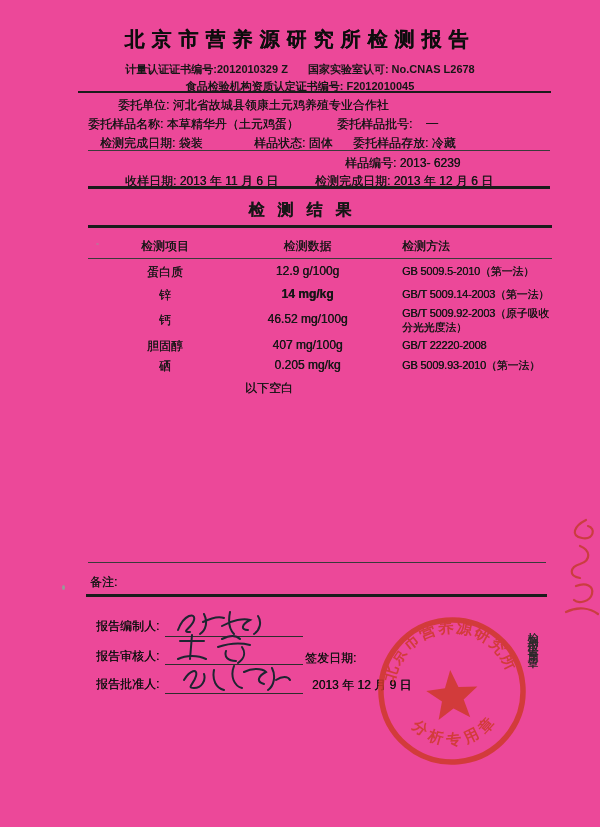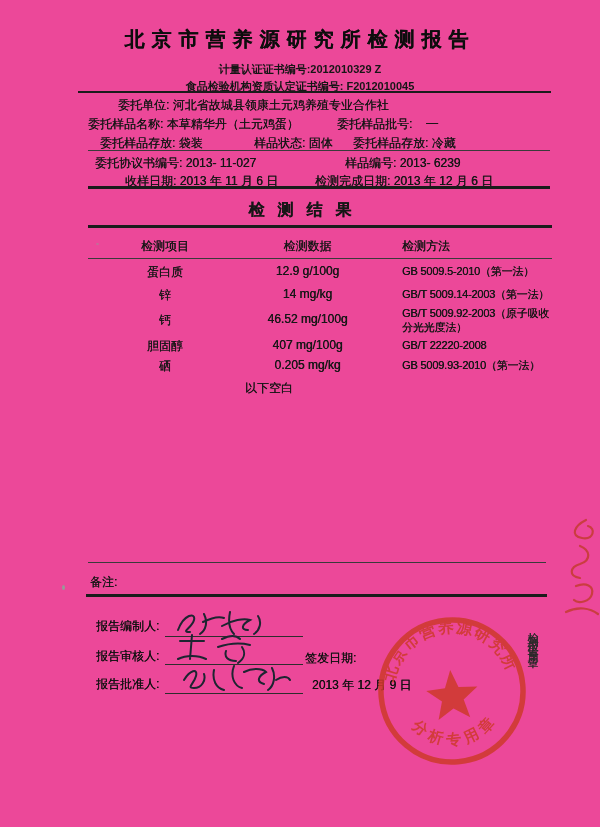--- a/index.html
+++ b/index.html
@@ -39,37 +39,37 @@
   .speck { background:#999; border-radius:50%; }
 </style>
 </head>
 <body>
 
 <div class="page">
 
   <div class="abs center doc-title ink">北京市营养源研究所检测报告</div>
   <div class="abs center cert-row">
     <span>计量认证证书编号:2012010329 Z</span>
+    <span>国家实验室认可: No.CNAS L2678</span>
   </div>
   <div class="abs center cert-food">食品检验机构资质认定证书编号: F2012010045</div>
   <div class="abs hline mid" style="top:91px;left:78px;width:473px;"></div>
 
   <div class="abs info ink" style="top:97px;left:118px;">委托单位: 河北省故城县领康土元鸡养殖专业合作社</div>
 
   <div class="abs info ink" style="top:116px;left:88px;">委托样品名称: 本草精华丹（土元鸡蛋）</div>
   <div class="abs info ink" style="top:116px;left:337px;">委托样品批号:</div>
   <div class="abs info ink" style="top:116px;left:426px;">—</div>
 
-  <div class="abs info ink" style="top:135px;left:100px;">委托样品存放: 袋装</div>
+  <div class="abs info ink" style="top:135px;left:100px;">检测完成日期: 袋装</div>
   <div class="abs info ink" style="top:135px;left:254px;">样品状态: 固体</div>
   <div class="abs info ink" style="top:135px;left:353px;">委托样品存放: 冷藏</div>
 
   <div class="abs hline thin" style="top:150px;left:88px;width:462px;"></div>
 
-  <div class="abs info ink" style="top:155px;left:95px;">委托协议书编号: 2013- 11-027</div>
   <div class="abs info ink" style="top:155px;left:345px;">样品编号: 2013- 6239</div>
 
   <div class="abs info ink" style="top:173px;left:125px;">收样日期: 2013 年 11 月 6 日</div>
   <div class="abs info ink" style="top:173px;left:315px;">检测完成日期: 2013 年 12 月 6 日</div>
 
   <div class="abs hline thick" style="top:186px;left:88px;width:462px;"></div>
 
   <div class="abs center sec-title ink">检测结果</div>
   <div class="abs hline thick" style="top:225px;left:88px;width:464px;"></div>
 
@@ -79,21 +79,21 @@
     <div class="abs th ink col-method" style="top:238px;">检测方法</div>
     <div class="abs hline thin" style="top:258px;left:88px;width:464px;"></div>
 
     <div>
       <div class="abs td ink col-item" style="top:264px;text-align:center;">蛋白质</div>
       <div class="abs td ink col-value" style="top:264px;">12.9 g/100g</div>
       <div class="abs td ink col-method" style="top:264px;">GB 5009.5-2010（第一法）</div>
     </div>
     <div>
       <div class="abs td ink col-item" style="top:287px;">锌</div>
-      <div class="abs td ink col-value" style="top:287px;">14 mg/kg</div>
+      <div class="abs td ink col-value" style="top:287px;font-weight:bold;">14 mg/kg</div>
       <div class="abs td ink col-method" style="top:287px;">GB/T 5009.14-2003（第一法）</div>
     </div>
     <div>
       <div class="abs td ink col-item" style="top:312px;">钙</div>
       <div class="abs td ink col-value" style="top:312px;">46.52 mg/100g</div>
       <div class="abs td ink col-method" style="top:306px;">GB/T 5009.92-2003（原子吸收分光光度法）</div>
     </div>
     <div>
       <div class="abs td ink col-item" style="top:338px;">胆固醇</div>
       <div class="abs td ink col-value" style="top:338px;">407 mg/100g</div>

